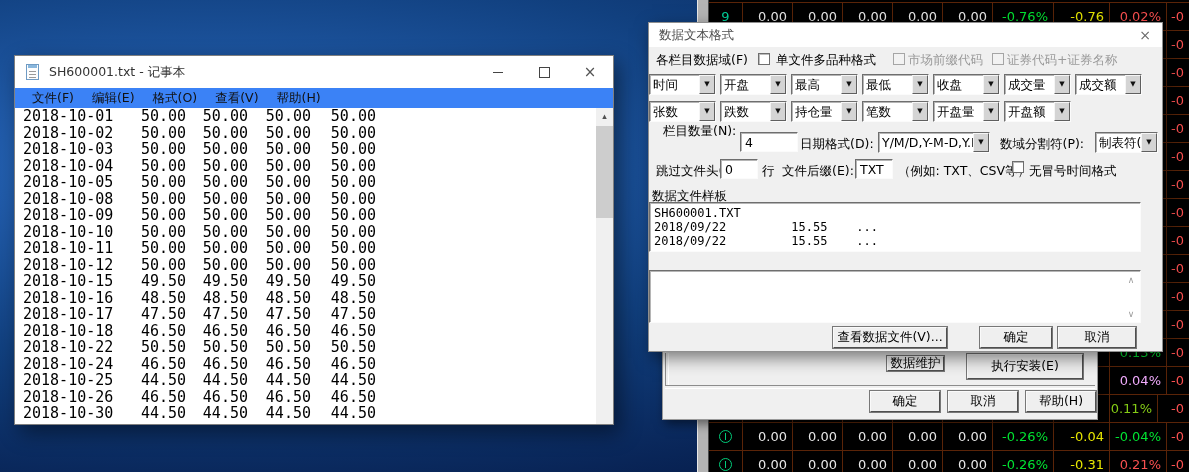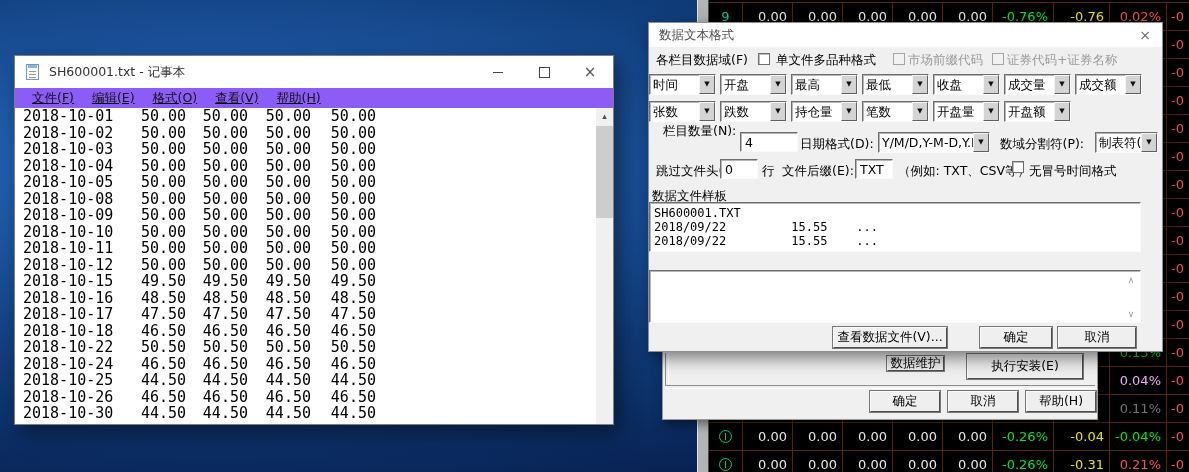--- a/index.html
+++ b/index.html
@@ -26,21 +26,21 @@
   #np-icon{position:absolute;left:11px;top:8px;width:13px;height:16px;background:#fdfdfd;border:1px solid #6f9bc4;
     box-sizing:border-box;}
   #np-icon::before{content:"";position:absolute;left:1px;right:1px;top:0;height:3px;background:#89b7dd;}
   #np-icon::after{content:"";position:absolute;left:2px;right:2px;top:6px;height:7px;
     background:repeating-linear-gradient(#9a9a9a 0 1px,transparent 1px 3px);}
   #np-title-text{position:absolute;left:34px;top:0;height:32px;line-height:32px;font-size:12.5px;color:#333;}
   .np-btn{position:absolute;top:0;width:46px;height:32px;text-align:center;line-height:32px;color:#444;}
   #np-min{right:92px;} #np-max{right:46px;} #np-close{right:0;font-size:15px;color:#555;}
   .min-line{display:inline-block;width:10px;height:1px;background:#444;vertical-align:middle;}
   .max-box{display:inline-block;width:9px;height:9px;border:1px solid #444;vertical-align:middle;}
-  #np-menu{position:absolute;left:0;top:32px;right:0;height:20px;display:flex;padding-left:8px;background:#8b5cf6;text-decoration:underline;}
+  #np-menu{position:absolute;left:0;top:32px;right:0;height:20px;display:flex;padding-left:8px;background:#3b82f6;}
   .menu-item{font-size:12.5px;color:#111;line-height:20px;padding:0 9px;}
   #np-text{position:absolute;left:0;top:52px;right:17px;bottom:0;overflow:hidden;padding-left:8px;
     font-family:"DejaVu Sans Mono","Liberation Mono",monospace;font-size:15px;line-height:16.5px;color:#000;white-space:nowrap;}
   .np-c{display:inline-block;}
   .np-c0{width:118px;} .np-c1{width:44px;text-align:right;} .np-c2,.np-c3{width:63px;text-align:right;} .np-c4{width:65px;text-align:right;}
   #np-scroll{position:absolute;top:52px;right:0;width:17px;bottom:0;background:#f0f0f0;}
   #np-up{height:17px;line-height:17px;text-align:center;font-size:9px;color:#505050;}
   #np-thumb{position:absolute;left:0;top:18px;width:17px;height:92px;background:#cdcdcd;}
   
   .sunken{background:#fff;border:1px solid;border-color:#6e6e6e #fbfbfb #fbfbfb #6e6e6e;
@@ -258,21 +258,21 @@
         </div>
         <div class="mt-row" style="top: 394px;">
           <div class="mt-cell mt-icon" style="left: 0px; width: 34px;"></div>
           <div class="mt-cell" style="left: 34px; width: 50px;"></div>
           <div class="mt-cell" style="left: 84px; width: 50px;"></div>
           <div class="mt-cell" style="left: 134px; width: 50px;"></div>
           <div class="mt-cell" style="left: 184px; width: 50px;"></div>
           <div class="mt-cell" style="left: 234px; width: 50px;"></div>
           <div class="mt-cell" style="left: 284px; width: 61px;"></div>
           <div class="mt-cell" style="left: 345px; width: 56px;"></div>
-          <div class="mt-cell" style="left: 401px; width: 57px; color: #737373;">0.11%</div>
+          <div class="mt-cell" style="left: 392px; width: 57px; color: #84cc16;">0.11%</div>
           <div class="mt-cell mt-last" style="left: 458px; width: 60px; color: rgb(250, 80, 80);">-0</div>
         </div>
         <div class="mt-row" style="top: 422px;">
           <div class="mt-cell mt-icon" style="left: 0px; width: 34px;"><span class="circle-marker"><span class="circle-bar"></span></span></div>
           <div class="mt-cell" style="left: 34px; width: 50px; color: rgb(232, 232, 232);">0.00</div>
           <div class="mt-cell" style="left: 84px; width: 50px; color: rgb(232, 232, 232);">0.00</div>
           <div class="mt-cell" style="left: 134px; width: 50px; color: rgb(232, 232, 232);">0.00</div>
           <div class="mt-cell" style="left: 184px; width: 50px; color: rgb(232, 232, 232);">0.00</div>
           <div class="mt-cell" style="left: 234px; width: 50px; color: rgb(232, 232, 232);">0.00</div>
           <div class="mt-cell" style="left: 284px; width: 61px; color: rgb(0, 228, 50);">-0.26%</div>

